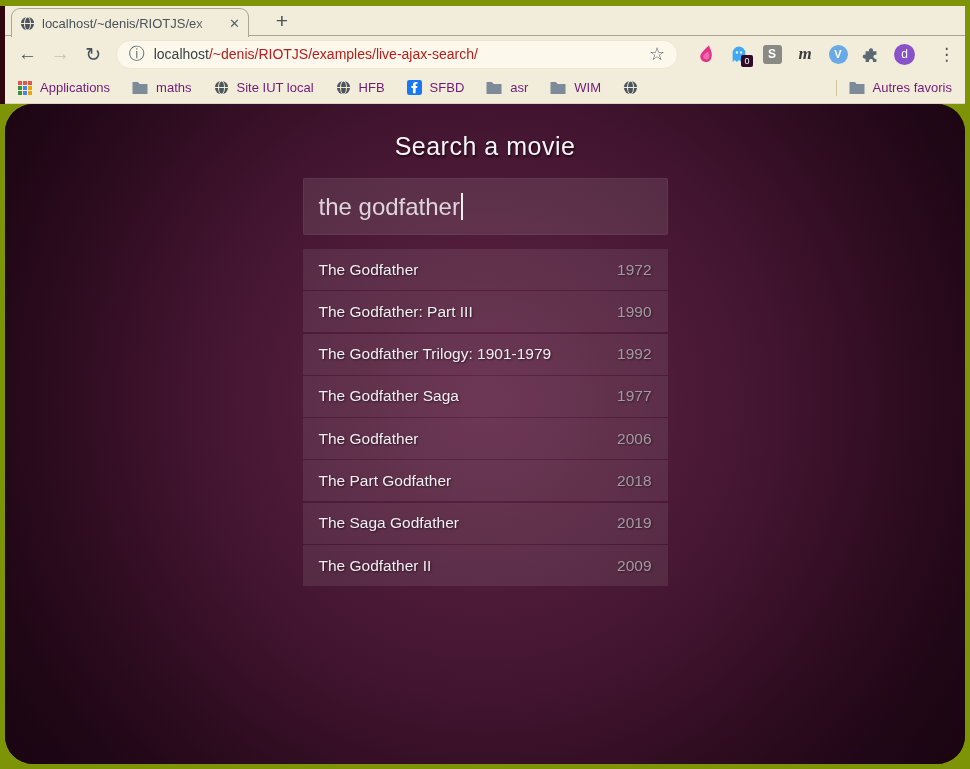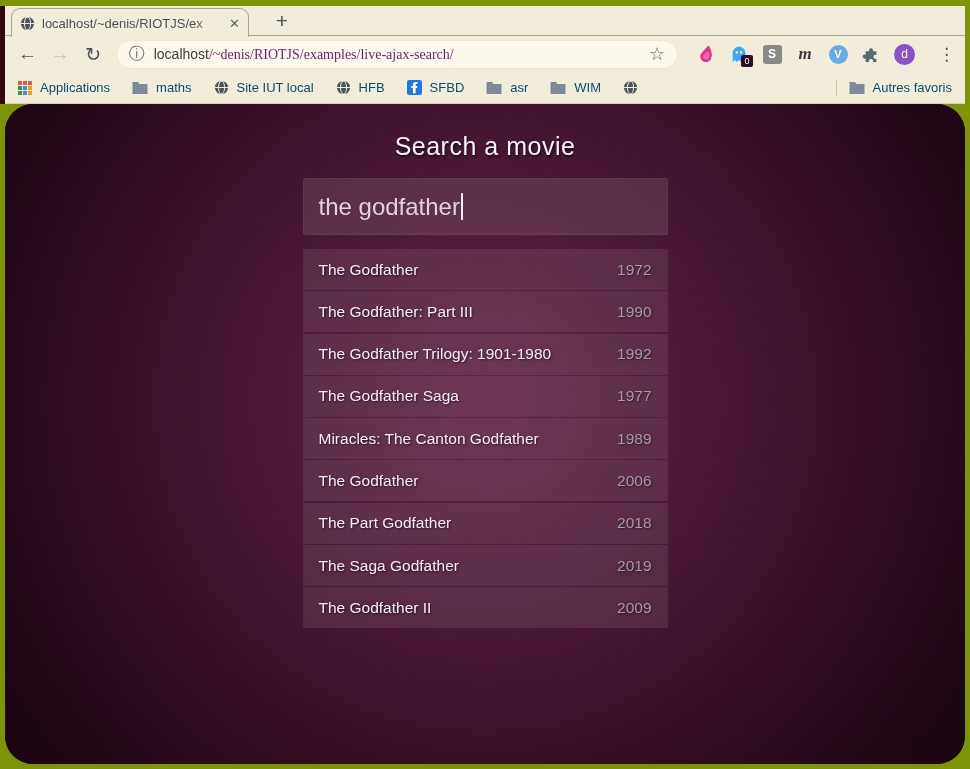--- a/index.html
+++ b/index.html
@@ -31,41 +31,41 @@
   
   .toolbar { position:relative; height:36px; display:flex; align-items:center; padding:0 10px; }
   .nav-btn { width:26px; height:26px; display:flex; align-items:center; justify-content:center;
              font-size:19px; color:#44525b; margin-right:8px; cursor:pointer; }
   .nav-btn.disabled { color:#c5c1ac; }
   .omnibox { width:586px; height:29px; background:#fcf9ec; border:1px solid #ece6d0; border-radius:15px;
              display:flex; align-items:center; padding:0 12px; margin-left:2px; }
   .info-icon { font-size:16px; color:#5f6b72; margin-right:9px; }
   .url { font-size:14px; white-space:nowrap; overflow:hidden; flex:1; }
   .url .host { color:#3a4043; }
-  .url .path { color:#701a75;font-family:Liberation Serif, serif; }
+  .url .path { color:#b91c1c; }
   .star-icon { font-size:18px; color:#4e5b63; margin-left:8px; cursor:pointer; }
 
   .ext-area { display:flex; align-items:center; margin-left:18px; gap:13px; }
   .ext-btn { position:relative; width:20px; height:20px; display:flex; align-items:center; justify-content:center; cursor:pointer; }
   .ext-badge { position:absolute; right:-4px; bottom:-3px; min-width:12px; height:12px; background:#2e0b28;
                color:#fff; font-size:9px; line-height:12px; text-align:center; border-radius:2px; padding:0 2px; }
   .ext-s { width:19px; height:19px; background:#8a8a85; border-radius:3px; color:#fff; font-size:12px;
            font-weight:bold; display:flex; align-items:center; justify-content:center; }
   .ext-m { font-family:"Liberation Serif","DejaVu Serif",serif; font-style:italic; font-weight:bold;
            font-size:17px; color:#3c3c3c; }
   .ext-v { width:19px; height:19px; background:#6aaae4; border-radius:50%; color:#fff; font-size:11px;
            font-weight:bold; display:flex; align-items:center; justify-content:center; }
   .avatar { width:21px; height:21px; background:#8a52c9; border-radius:50%; color:#fff; font-size:12px;
             display:flex; align-items:center; justify-content:center; cursor:pointer; }
   .menu-dots { font-size:17px; color:#47545c; margin-left:10px; cursor:pointer; }
 
   
   .bookmarks { height:32px; display:flex; align-items:center; padding:0 13px; border-bottom:1px solid #ddd6bd; }
   .bm-item { display:flex; align-items:center; gap:8px; margin-right:22px; cursor:pointer; }
-  .bm-label { font-size:13px; color:#0c4a6e; white-space:nowrap; }
+  .bm-label { font-size:13px; color:#701a75; white-space:nowrap; }
   .apps-grid { display:grid; grid-template-columns:repeat(3,4px); grid-auto-rows:4px; gap:1px; }
   .apps-grid i { display:block; }
   .bm-right { margin-left:auto; display:flex; align-items:center;padding-left:22px; }
   .bm-divider { width:1px; height:16px; background:#cfc49a; margin-right:12px; }
 
   
   .page { position:absolute; left:5px; right:5px; top:104px; bottom:5px;
           background:radial-gradient(circle 640px at 50% 45%, #5a2342 0%, #451631 42%, #2a071d 70%, #1a0410 100%);
           background-color:#1a0410; overflow:hidden;border-radius:28px; }
   .page::before { content:""; position:absolute; inset:0;
@@ -241,32 +241,28 @@
       <div class="results">
         <div class="result-row">
           <span class="result-title">The Godfather</span>
           <span class="result-year">1972</span>
         </div>
         <div class="result-row">
           <span class="result-title">The Godfather: Part III</span>
           <span class="result-year">1990</span>
         </div>
         <div class="result-row">
-          <span class="result-title">The Godfather Trilogy: 1901-1980</span>
+          <span class="result-title">The Godfather Trilogy: 1901-1979</span>
           <span class="result-year">1992</span>
         </div>
         <div class="result-row">
           <span class="result-title">The Godfather Saga</span>
           <span class="result-year">1977</span>
         </div>
         <div class="result-row">
-          <span class="result-title">Miracles: The Canton Godfather</span>
-          <span class="result-year">1989</span>
-        </div>
-        <div class="result-row">
           <span class="result-title">The Godfather</span>
           <span class="result-year">2006</span>
         </div>
         <div class="result-row">
           <span class="result-title">The Part Godfather</span>
           <span class="result-year">2018</span>
         </div>
         <div class="result-row">
           <span class="result-title">The Saga Godfather</span>
           <span class="result-year">2019</span>

